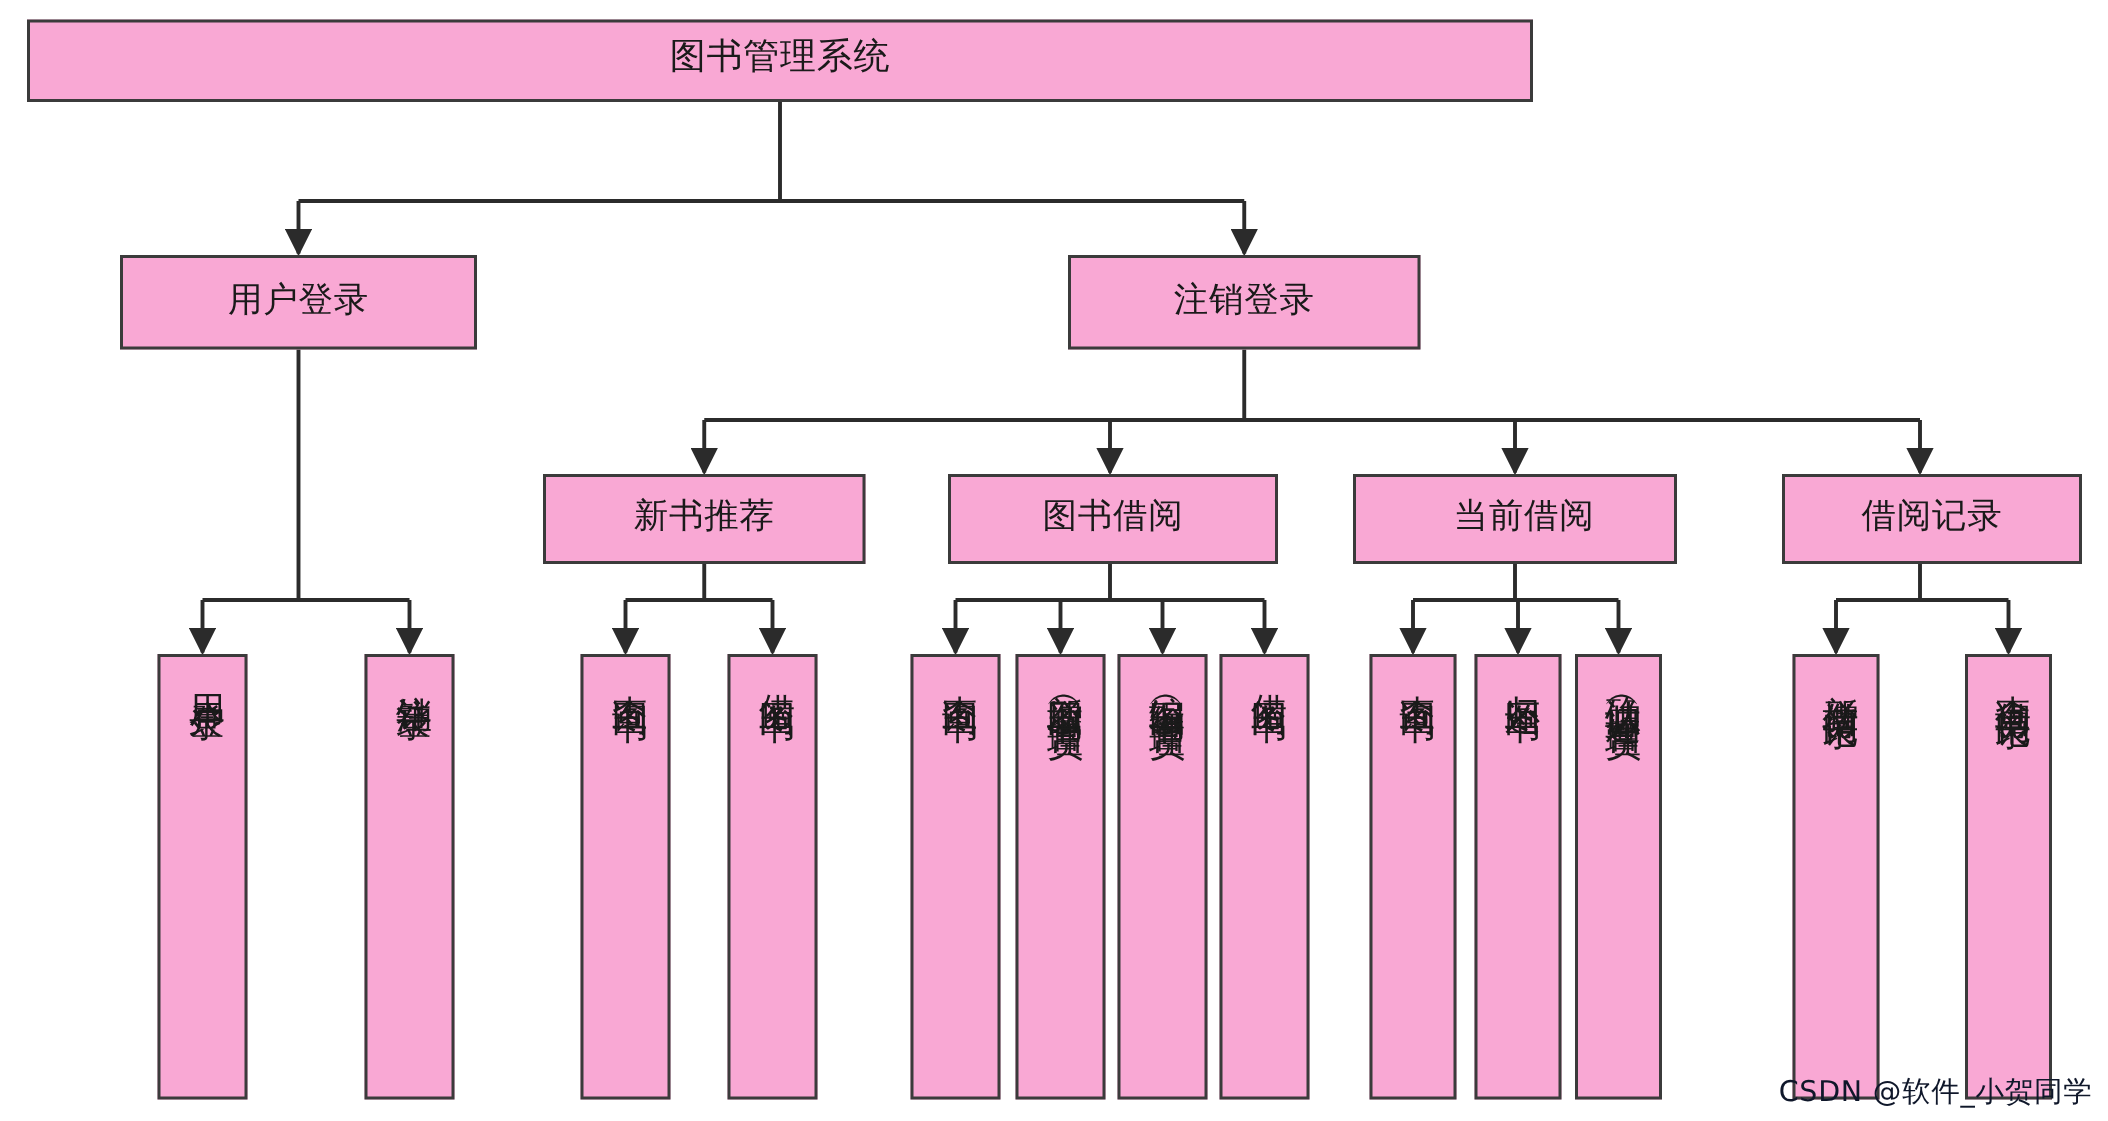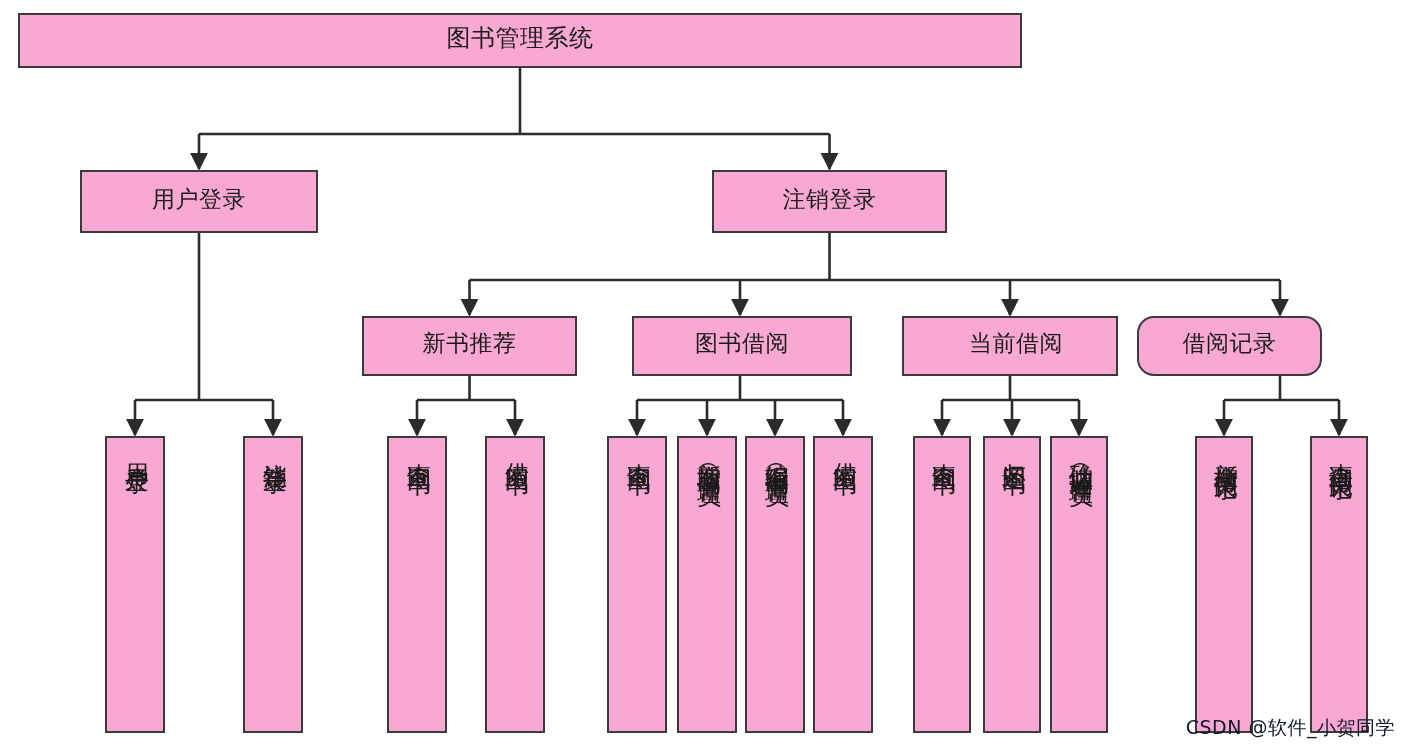--- a/index.html
+++ b/index.html
@@ -136,21 +136,21 @@
       </div>
       <div class="node lvl3 horiz" style="left: 362px; top: 316px; width: 215px; height: 60px;">
         <span class="lbl">新书推荐</span>
       </div>
       <div class="node lvl3 horiz" style="left: 632px; top: 316px; width: 220px; height: 60px;">
         <span class="lbl">图书借阅</span>
       </div>
       <div class="node lvl3 horiz" style="left: 902px; top: 316px; width: 216px; height: 60px; padding-left: 12px;">
         <span class="lbl">当前借阅</span>
       </div>
-      <div class="node lvl3 horiz" style="left: 1137px; top: 316px; width: 185px; height: 60px; border-radius: 17px;">
+      <div class="node lvl3 horiz" style="left: 1188px; top: 316px; width: 200px; height: 60px;">
         <span class="lbl">借阅记录</span>
       </div>
       <div class="node leaf vert" style="left: 105px; top: 436px; width: 60px; height: 297px;">
         <span class="lbl">用户登录</span>
       </div>
       <div class="node leaf vert" style="left: 243px; top: 436px; width: 60px; height: 297px;">
         <span class="lbl">注销登录</span>
       </div>
       <div class="node leaf vert" style="left: 387px; top: 436px; width: 60px; height: 297px;">
         <span class="lbl">查询图书</span>

